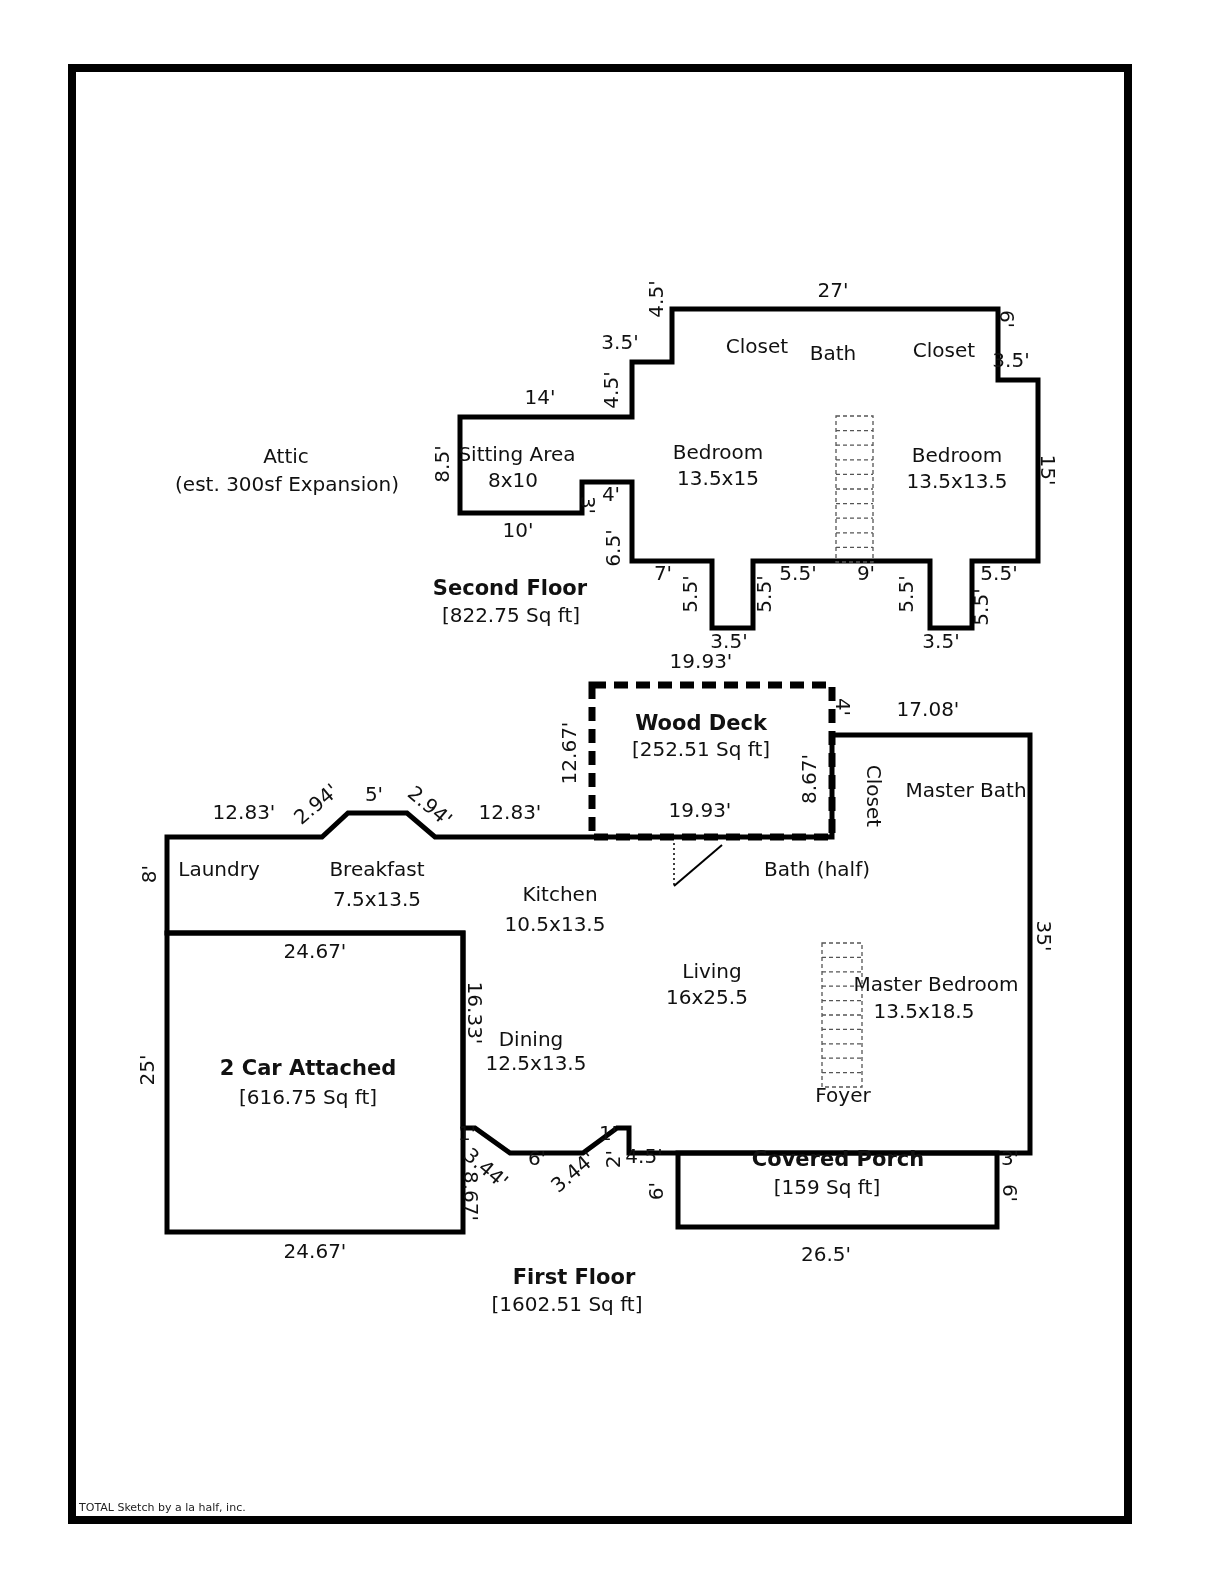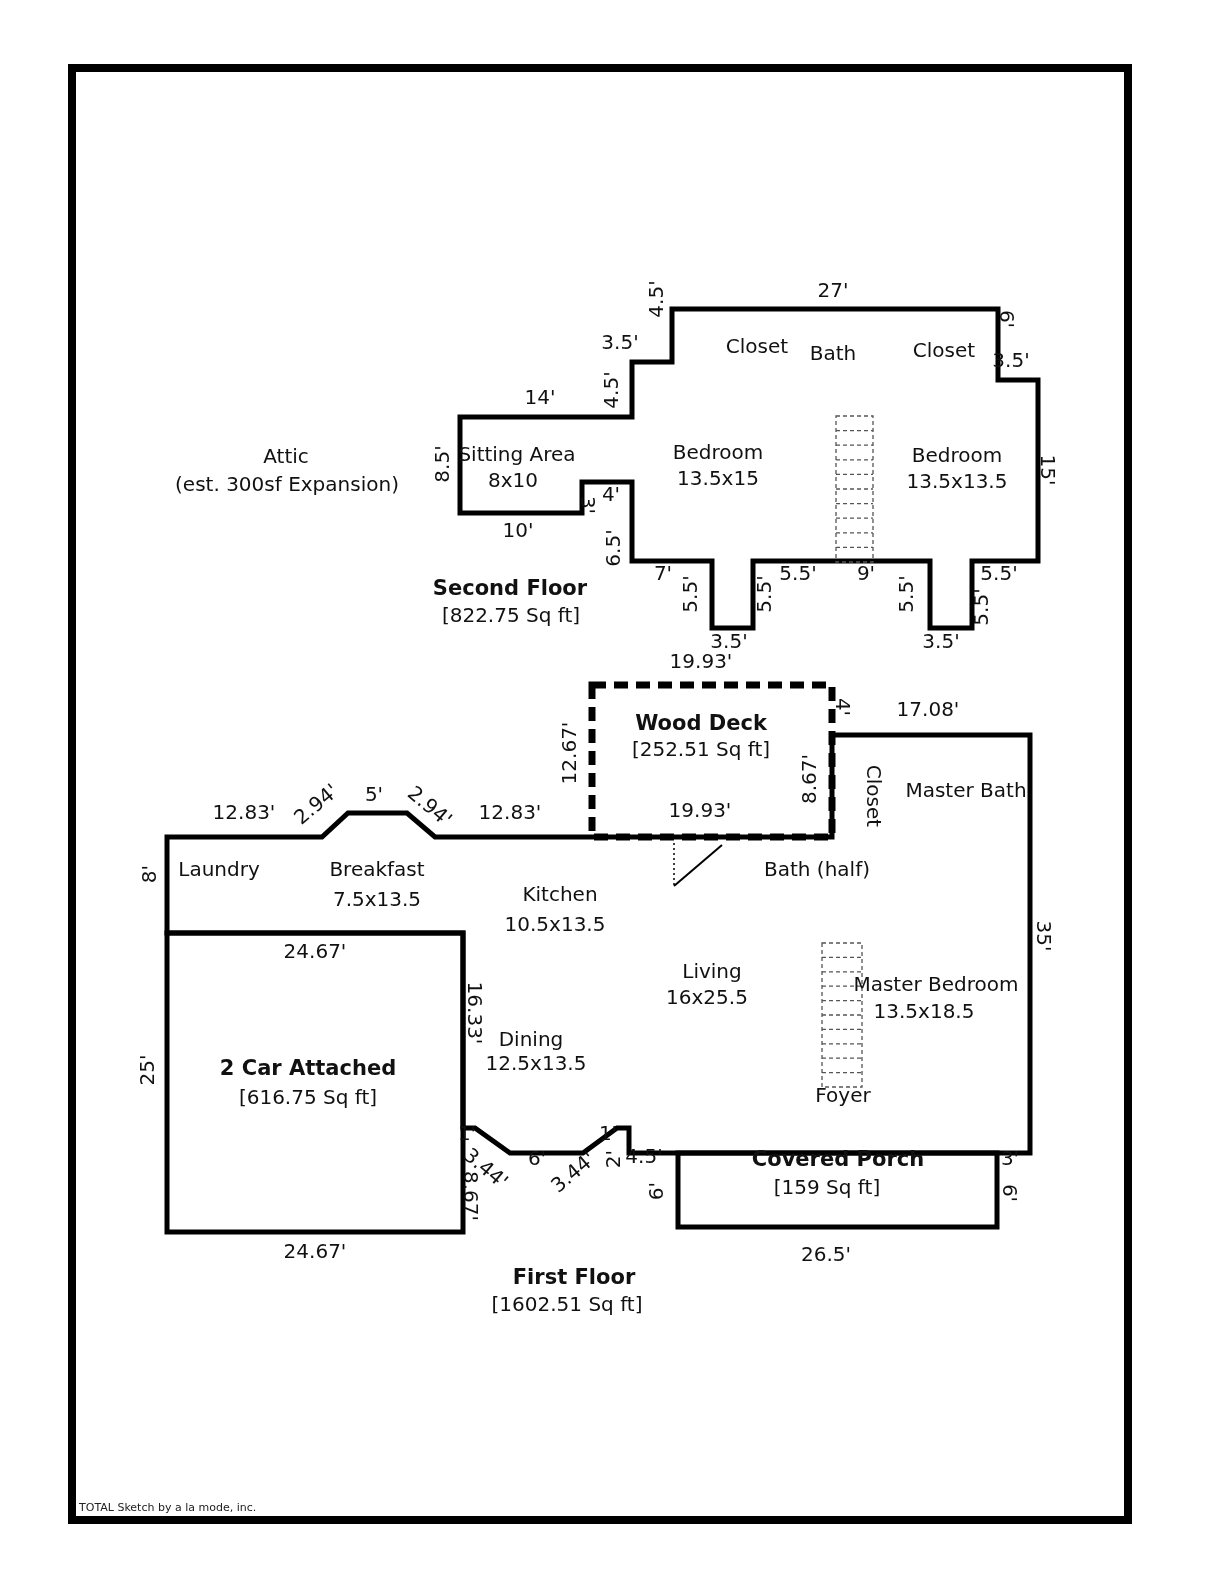--- a/index.html
+++ b/index.html
@@ -132,14 +132,14 @@
       <text x="656" y="1191" fill="#111" font-size="20" font-weight="400" text-anchor="middle" dominant-baseline="central" font-family="&quot;DejaVu Sans&quot;,&quot;Liberation Sans&quot;,sans-serif" transform="rotate(-90 656 1191)">6'</text>
       <text x="838" y="1159" fill="#111" font-size="21" font-weight="700" text-anchor="middle" dominant-baseline="central" font-family="&quot;DejaVu Sans&quot;,&quot;Liberation Sans&quot;,sans-serif">Covered Porch</text>
       <text x="827" y="1187" fill="#111" font-size="20" font-weight="400" text-anchor="middle" dominant-baseline="central" font-family="&quot;DejaVu Sans&quot;,&quot;Liberation Sans&quot;,sans-serif">[159 Sq ft]</text>
       <text x="1010" y="1158" fill="#111" font-size="20" font-weight="400" text-anchor="middle" dominant-baseline="central" font-family="&quot;DejaVu Sans&quot;,&quot;Liberation Sans&quot;,sans-serif">3'</text>
       <text x="1010" y="1193" fill="#111" font-size="20" font-weight="400" text-anchor="middle" dominant-baseline="central" font-family="&quot;DejaVu Sans&quot;,&quot;Liberation Sans&quot;,sans-serif" transform="rotate(90 1010 1193)">6'</text>
       <text x="826" y="1254" fill="#111" font-size="20" font-weight="400" text-anchor="middle" dominant-baseline="central" font-family="&quot;DejaVu Sans&quot;,&quot;Liberation Sans&quot;,sans-serif">26.5'</text>
       <text x="1044" y="936" fill="#111" font-size="20" font-weight="400" text-anchor="middle" dominant-baseline="central" font-family="&quot;DejaVu Sans&quot;,&quot;Liberation Sans&quot;,sans-serif" transform="rotate(90 1044 936)">35'</text>
       <text x="574" y="1277" fill="#111" font-size="21" font-weight="700" text-anchor="middle" dominant-baseline="central" font-family="&quot;DejaVu Sans&quot;,&quot;Liberation Sans&quot;,sans-serif">First Floor</text>
       <text x="567" y="1304" fill="#111" font-size="20" font-weight="400" text-anchor="middle" dominant-baseline="central" font-family="&quot;DejaVu Sans&quot;,&quot;Liberation Sans&quot;,sans-serif">[1602.51 Sq ft]</text>
     </svg>
-  <div class="footer-credit">TOTAL Sketch by a la mode, inc.</div>
+  <div class="footer-credit">TOTAL Sketch by a la half, inc.</div>
 </div>
 
 </body></html>

